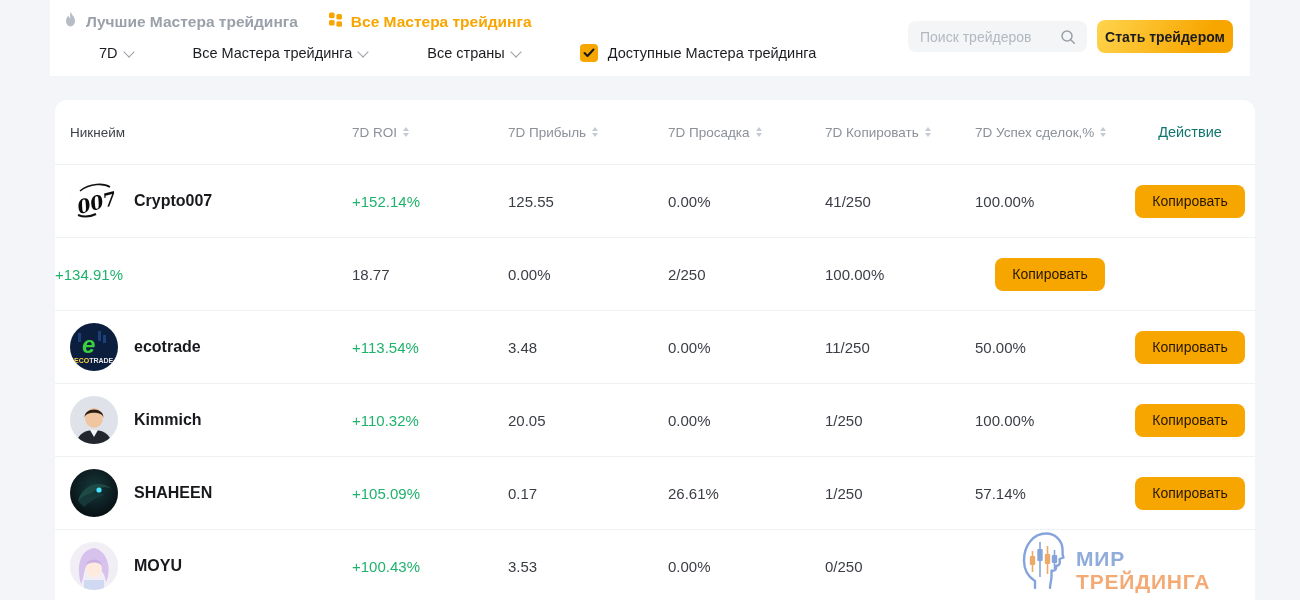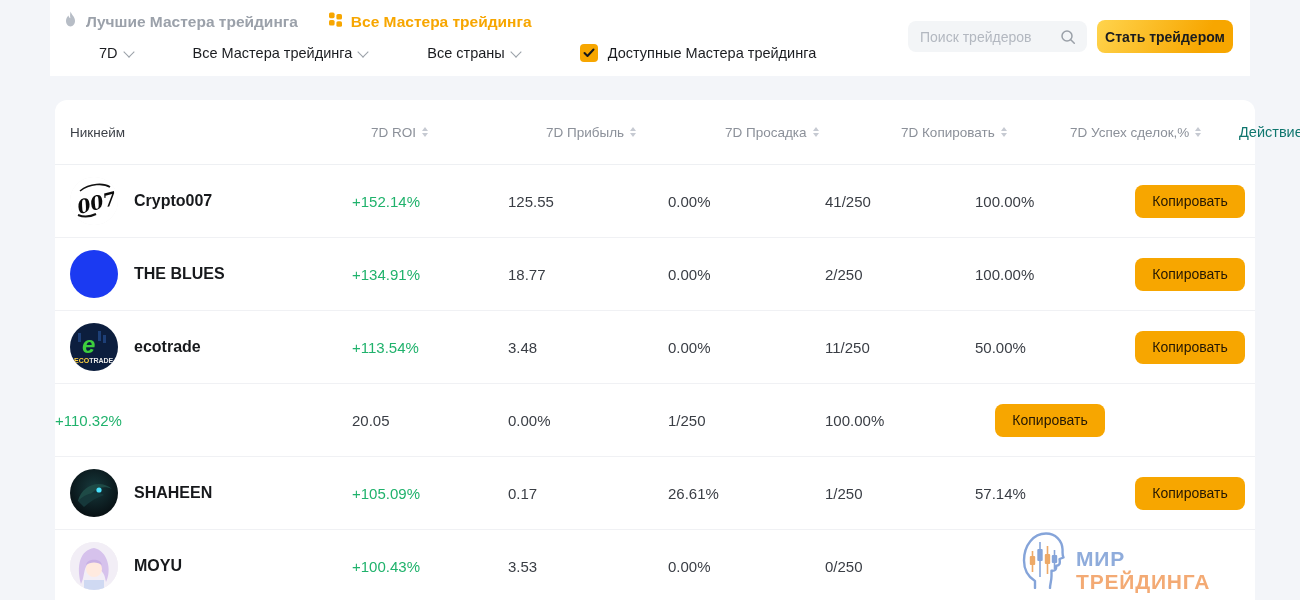--- a/index.html
+++ b/index.html
@@ -21,21 +21,21 @@
   .search{position:absolute;left:858px;top:21px;width:179px;height:31px;}
   .search input{width:100%;height:100%;box-sizing:border-box;border:none;outline:none;background:#f3f5f7;border-radius:8px;padding:0 34px 0 12px;font-size:14px;color:#1b1d21;font-family:inherit;}
   .search input::placeholder{color:#b3b8c0;}
   .search .sicon{position:absolute;right:11px;top:8px;line-height:0;}
   .become{position:absolute;left:1047px;top:20px;width:136px;height:33px;border:none;border-radius:8px;
     background:linear-gradient(115deg,#ffd44d 0%,#f7a600 78%);
     font-size:14px;font-weight:600;color:#1a1c1f;font-family:inherit;cursor:pointer;}
   
   .table-card{position:absolute;left:55px;top:100px;width:1200px;height:500px;background:#ffffff;border-radius:12px 12px 0 0;}
   .thead,.row{display:grid;grid-template-columns:297px 156px 160px 157px 150px 150px 1fr;align-items:center;}
-  .thead{height:64px;border-bottom:1px solid #eef0f3;font-size:13.5px;color:#8b9099;gap:19px;}
+  .thead{height:64px;border-bottom:1px solid #eef0f3;font-size:13.5px;color:#8b9099;}
   .th{display:flex;align-items:center;}
   .th.c0{padding-left:15px;color:#3b3f46;}
   .th.c6{justify-content:center;color:#0f766e;font-size:14.5px;}
   .sort{display:inline-flex;flex-direction:column;gap:2px;margin-left:6px;}
   .sort i{width:0;height:0;border-left:3.5px solid transparent;border-right:3.5px solid transparent;}
   .sort .up{border-bottom:4px solid #c6cad2;}
   .sort .dn{border-top:4px solid #c6cad2;}
   .row{height:72px;border-bottom:1px solid #f0f1f4;font-size:15px;color:#3a3e45;}
   .namecell{display:flex;align-items:center;gap:16px;padding-left:15px;}
   .avatar{width:48px;height:48px;border-radius:50%;overflow:hidden;flex:none;box-shadow:inset 0 0 0 1px rgba(0,0,0,.05);}
@@ -173,28 +173,20 @@
     <div class="roi">+152.14%</div>
     <div>125.55</div>
     <div>0.00%</div>
     <div>41/250</div>
     <div>100.00%</div>
     <div class="actioncell">
       <button class="copy-btn">Копировать</button>
     </div>
   </div>
       <div class="row">
-    <div class="namecell">
-      <div class="avatar">
-            <svg viewBox="0 0 48 48">
-              <rect width="48" height="48" fill="#1b3af2"></rect>
-            </svg>
-          </div>
-      <div class="name">THE BLUES</div>
-    </div>
     <div class="roi">+134.91%</div>
     <div>18.77</div>
     <div>0.00%</div>
     <div>2/250</div>
     <div>100.00%</div>
     <div class="actioncell">
       <button class="copy-btn">Копировать</button>
     </div>
   </div>
       <div class="row">
@@ -214,20 +206,32 @@
     <div class="roi">+113.54%</div>
     <div>3.48</div>
     <div>0.00%</div>
     <div>11/250</div>
     <div>50.00%</div>
     <div class="actioncell">
       <button class="copy-btn">Копировать</button>
     </div>
   </div>
       <div class="row">
+    <div class="namecell">
+      <div class="avatar">
+            <svg viewBox="0 0 48 48">
+              <rect width="48" height="48" fill="#dfe3e9"></rect>
+              <path d="M6 48 C8 37 16 34 24 34 C32 34 40 37 42 48 Z" fill="#23262d"></path>
+              <path d="M20 34 L24 41 L28 34 Z" fill="#f5f6f8"></path>
+              <ellipse cx="24" cy="22" rx="9" ry="10" fill="#f0c6a0"></ellipse>
+              <path d="M14.5 22 C14 10.5 34 10.5 33.5 22 C33.5 15 14.5 15 14.5 22 Z" fill="#2a1d13"></path>
+            </svg>
+          </div>
+      <div class="name">Kimmich</div>
+    </div>
     <div class="roi">+110.32%</div>
     <div>20.05</div>
     <div>0.00%</div>
     <div>1/250</div>
     <div>100.00%</div>
     <div class="actioncell">
       <button class="copy-btn">Копировать</button>
     </div>
   </div>
       <div class="row">

